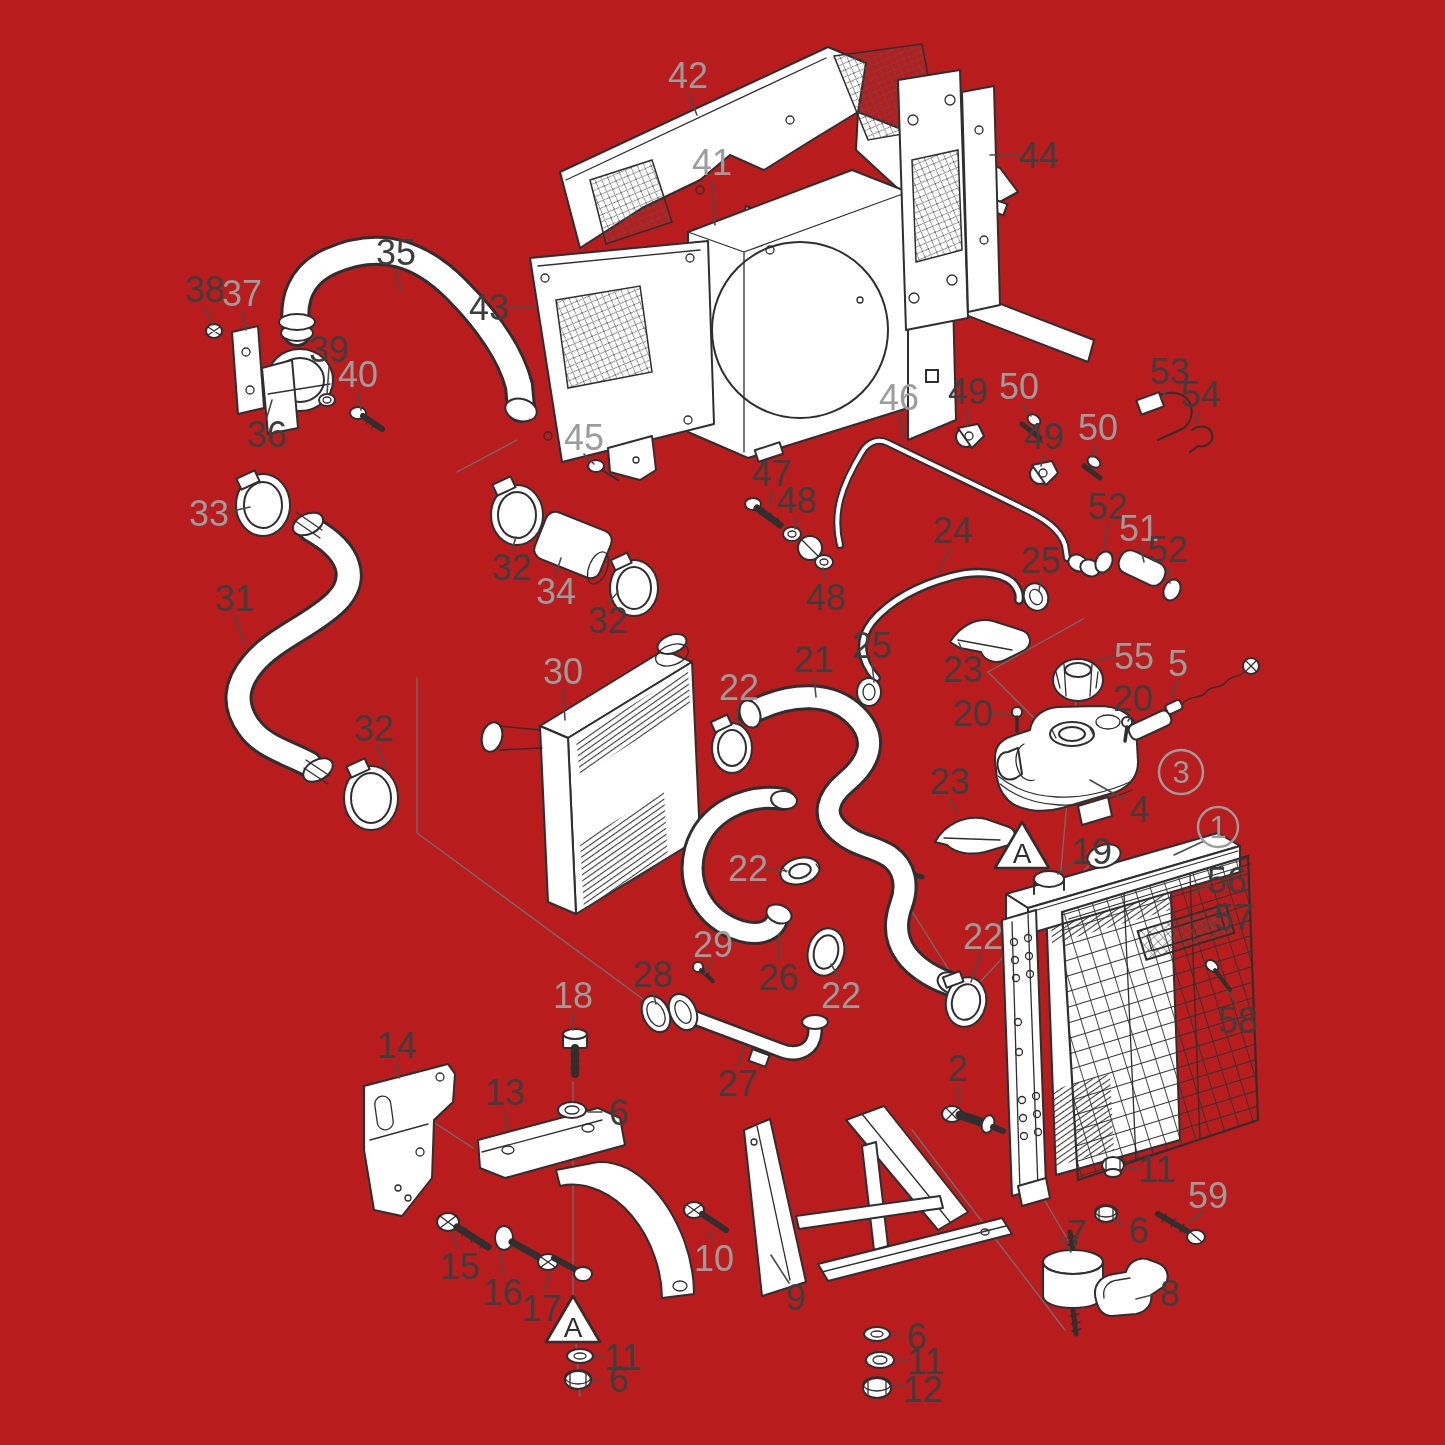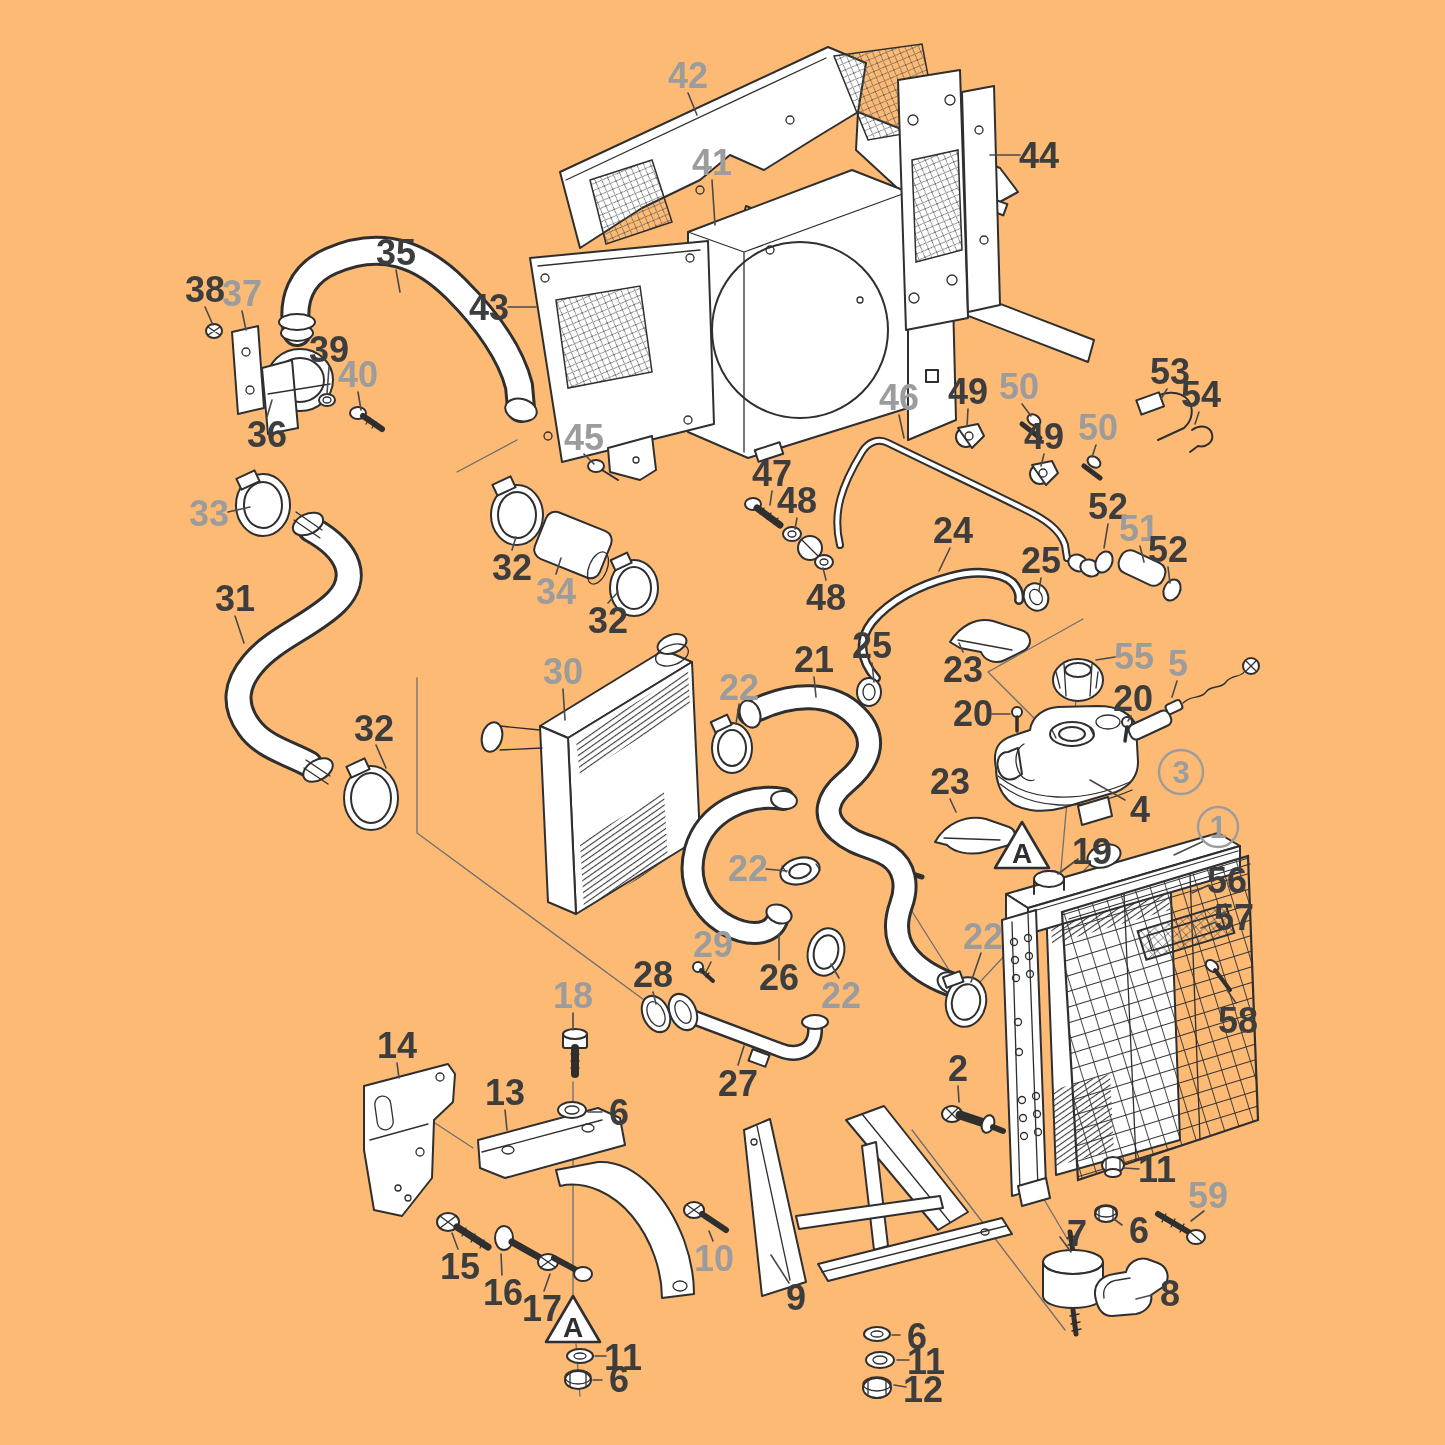--- a/index.html
+++ b/index.html
@@ -1,17 +1,17 @@
 <!DOCTYPE html>
 <html><head>
 <meta charset="utf-8">
 <style>
   html,body{margin:0;padding:0;background:#ffffff;}
-  .stage{position:relative;width:1445px;height:1445px;background:#fdba74;overflow:hidden;
-         font-family:"Liberation Sans", sans-serif;font-weight:bold;}
+  .stage{position:relative;width:1445px;height:1445px;background:#b91c1c;overflow:hidden;
+         font-family:"Liberation Sans", sans-serif;}
   svg{display:block;}
   
   .f{fill:#ffffff;stroke:#2f2f2f;stroke-width:2;stroke-linejoin:round;}
   .n{fill:none;stroke:#2f2f2f;stroke-width:2;stroke-linecap:round;stroke-linejoin:round;}
   .n1{fill:none;stroke:#2f2f2f;stroke-width:1.3;stroke-linecap:round;stroke-linejoin:round;}
   .o{fill:none;stroke:#2f2f2f;stroke-linecap:round;stroke-linejoin:round;}
   .w{fill:none;stroke:#ffffff;stroke-linecap:round;stroke-linejoin:round;}
   .t{fill:none;stroke:#6e6e6e;stroke-width:1.3;stroke-linecap:round;}
   .lead{fill:none;stroke:#4a4a4a;stroke-width:1.6;stroke-linecap:round;}
   text.callout{font-family:"Liberation Sans", sans-serif;}

